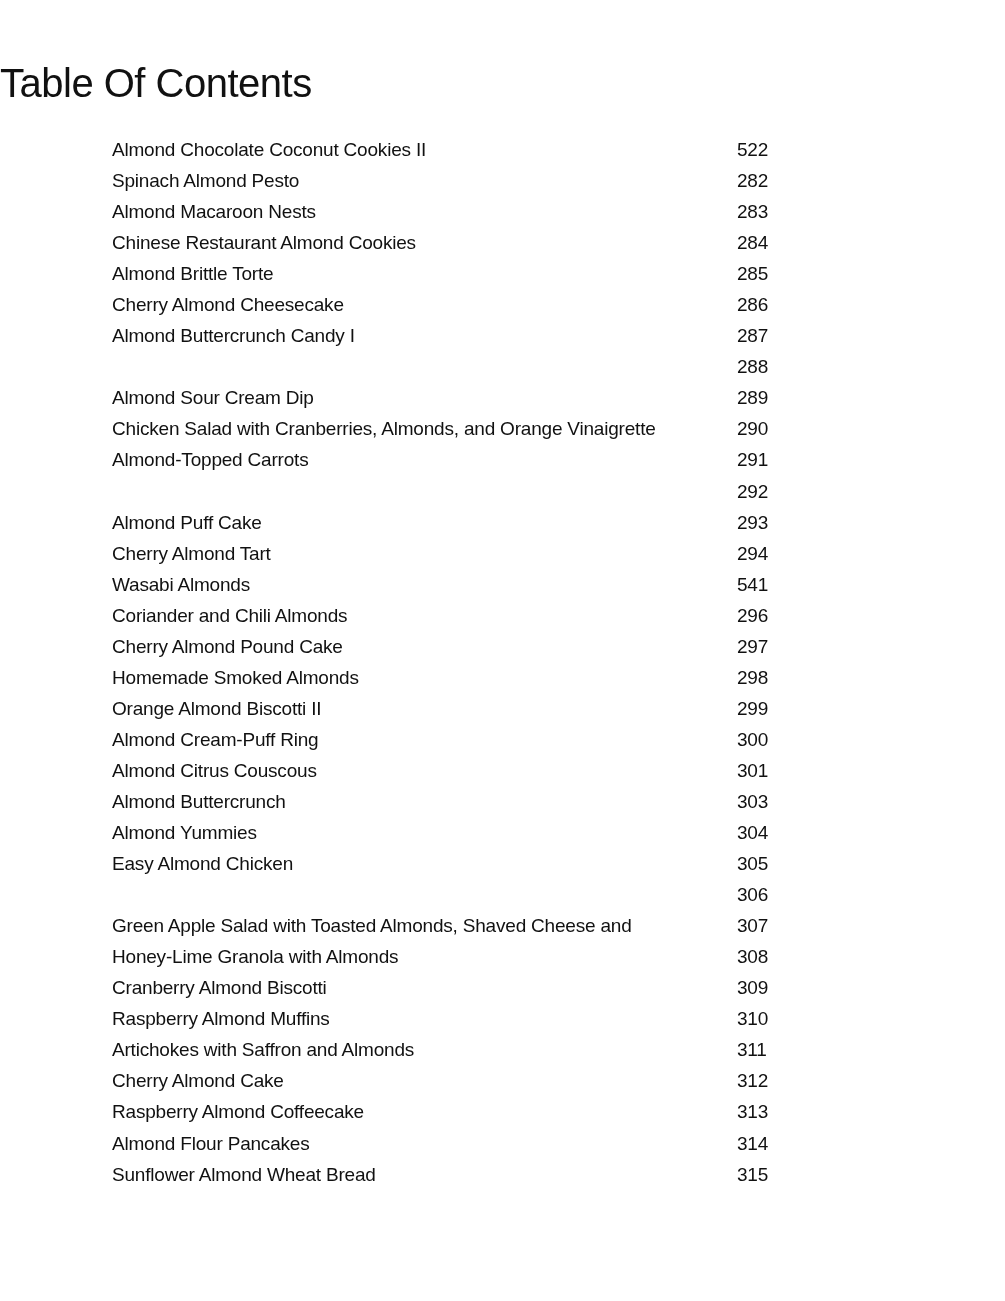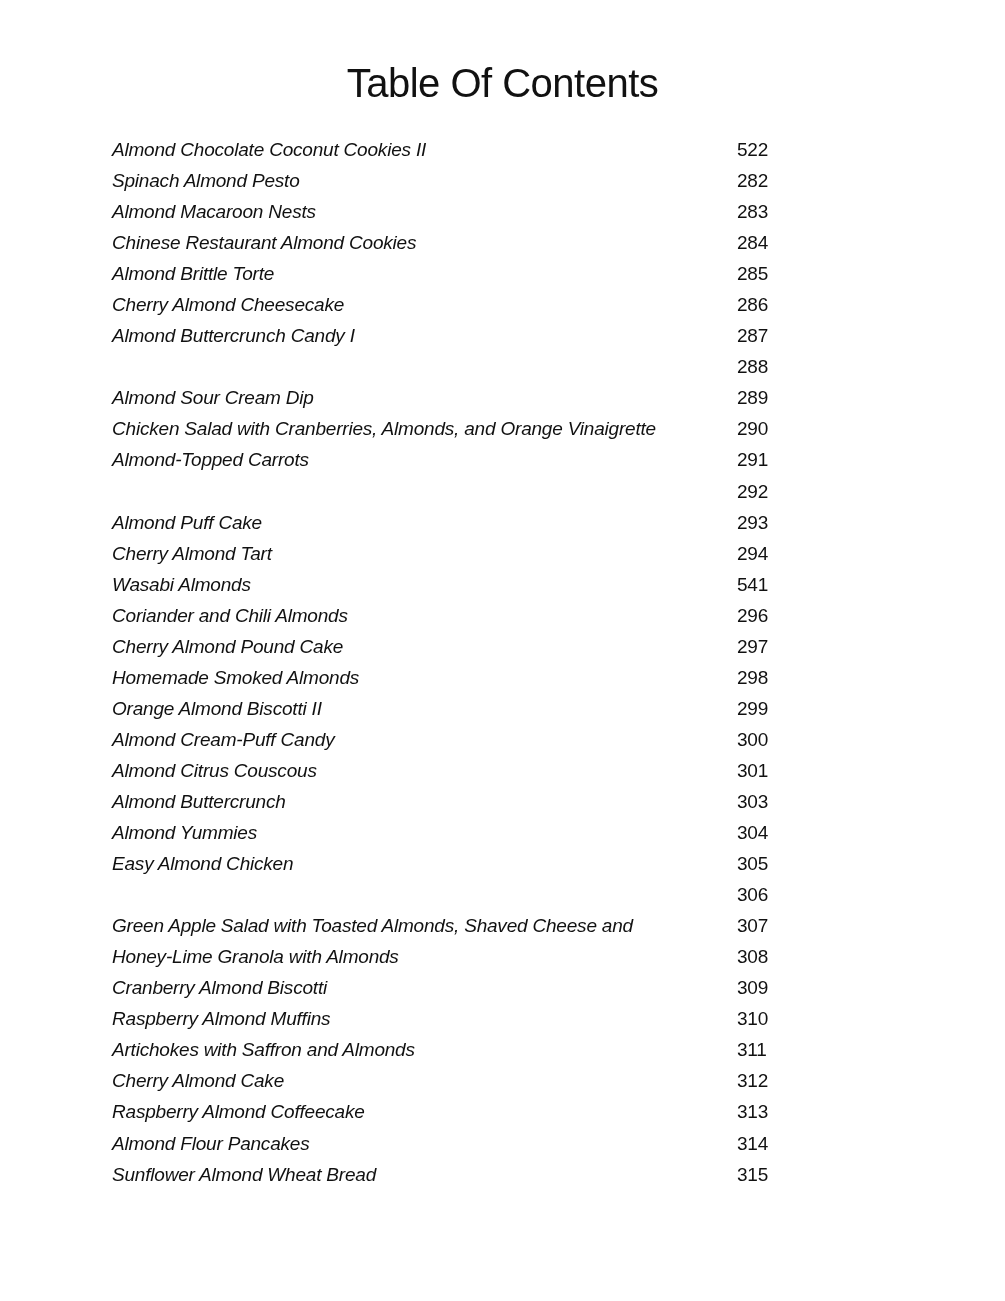--- a/index.html
+++ b/index.html
@@ -1,22 +1,22 @@
 <!DOCTYPE html>
 <html><head>
   <meta charset="utf-8">
   <style>
     html, body { margin: 0; padding: 0; background: #ffffff; }
     body { width: 1005px; height: 1301px; position: relative; overflow: hidden;
            font-family: "Liberation Sans", sans-serif; color: #111111; }
-    .title { position: absolute; left: 0; width: 1005px; top: 58px; text-align: center;
+    .title { position: absolute; left: 0; width: 1005px; top: 58px; 
              font-size: 40px; line-height: 50px; letter-spacing: -0.5px; font-weight: normal; margin: 0; }
     .toc { position: absolute; left: 112px; top: 136px; width: 700px; margin: 0; padding: 0; list-style: none; }
     .row { position: relative; height: 31.06px; font-size: 19px; line-height: 28px; letter-spacing: -0.2px; }
-    .row .name { position: absolute; left: 0; top: 0; white-space: nowrap; font-style: italic; }
+    .row .name { position: absolute; left: 0; top: 0; white-space: nowrap; }
     .row .page { position: absolute; left: 625px; top: 0; white-space: nowrap; }
   </style>
 </head>
 <body>
 
 <h1 class="title">Table Of Contents</h1>
 
 <ul class="toc">
   <li class="row">
       <span class="name">Almond Chocolate Coconut Cookies II</span>
@@ -86,21 +86,21 @@
     </li>
   <li class="row">
       <span class="name">Homemade Smoked Almonds</span>
       <span class="page">298</span>
     </li>
   <li class="row">
       <span class="name">Orange Almond Biscotti II</span>
       <span class="page">299</span>
     </li>
   <li class="row">
-      <span class="name">Almond Cream-Puff Candy</span>
+      <span class="name">Almond Cream-Puff Ring</span>
       <span class="page">300</span>
     </li>
   <li class="row">
       <span class="name">Almond Citrus Couscous</span>
       <span class="page">301</span>
     </li>
   <li class="row">
       <span class="name">Almond Buttercrunch</span>
       <span class="page">303</span>
     </li>

